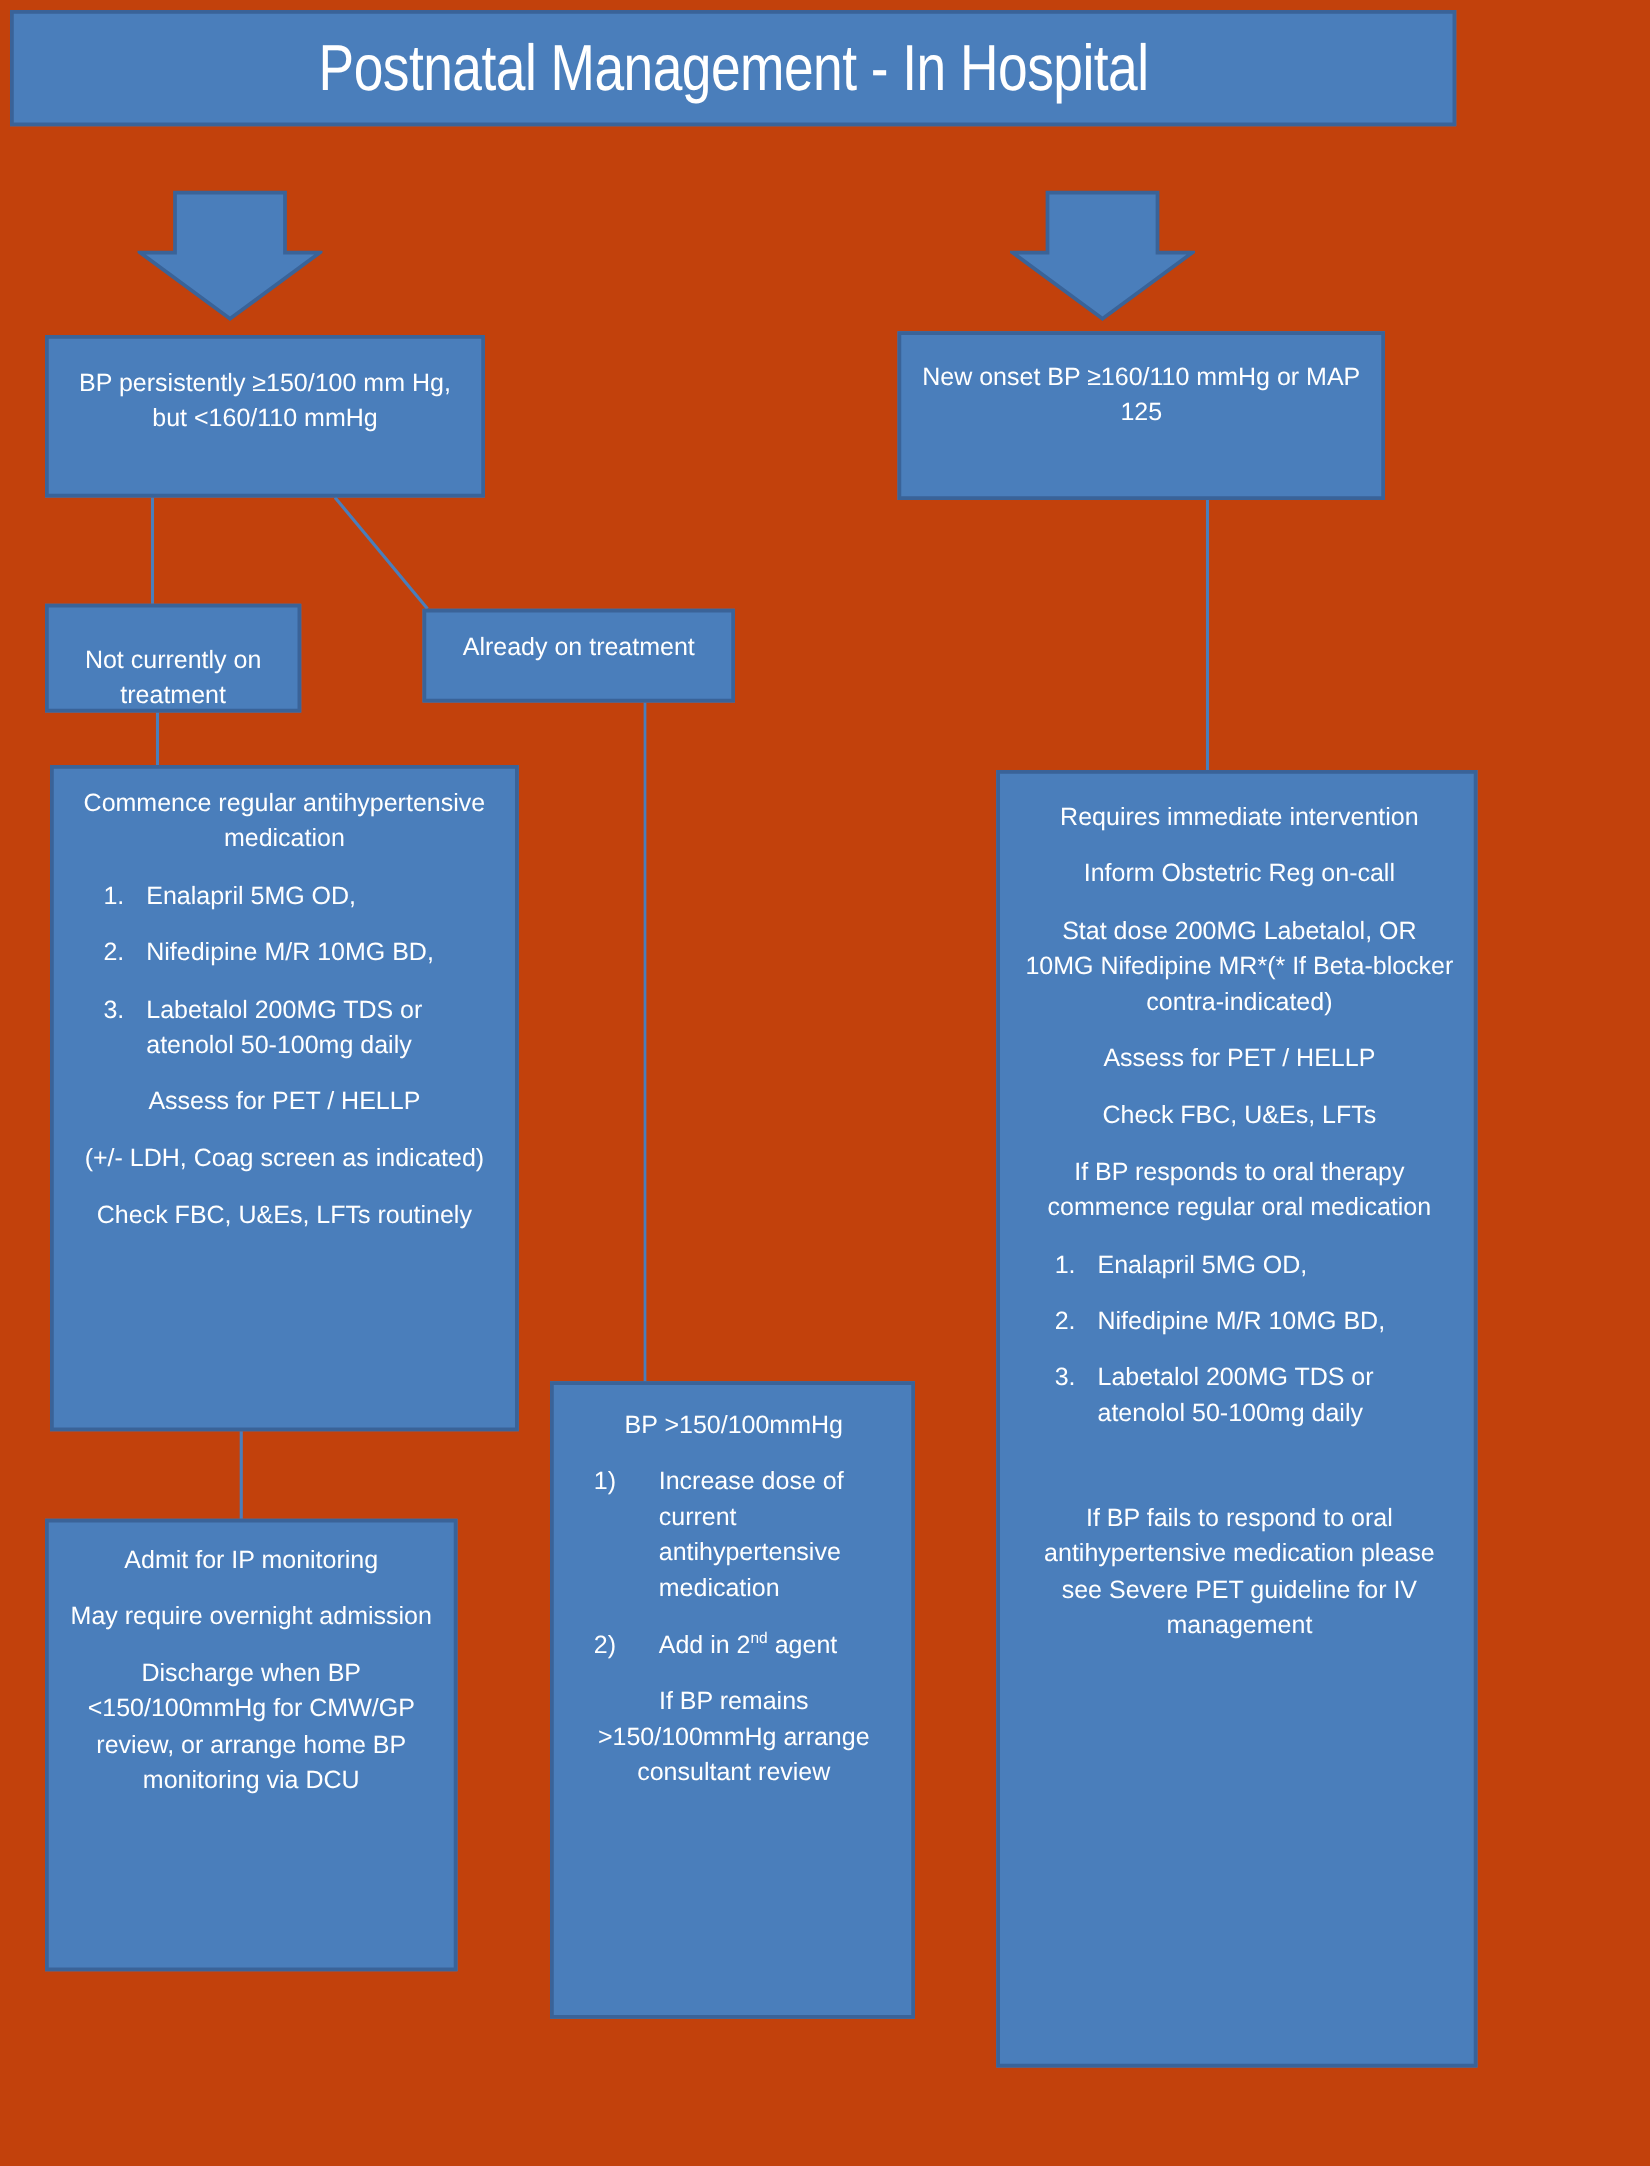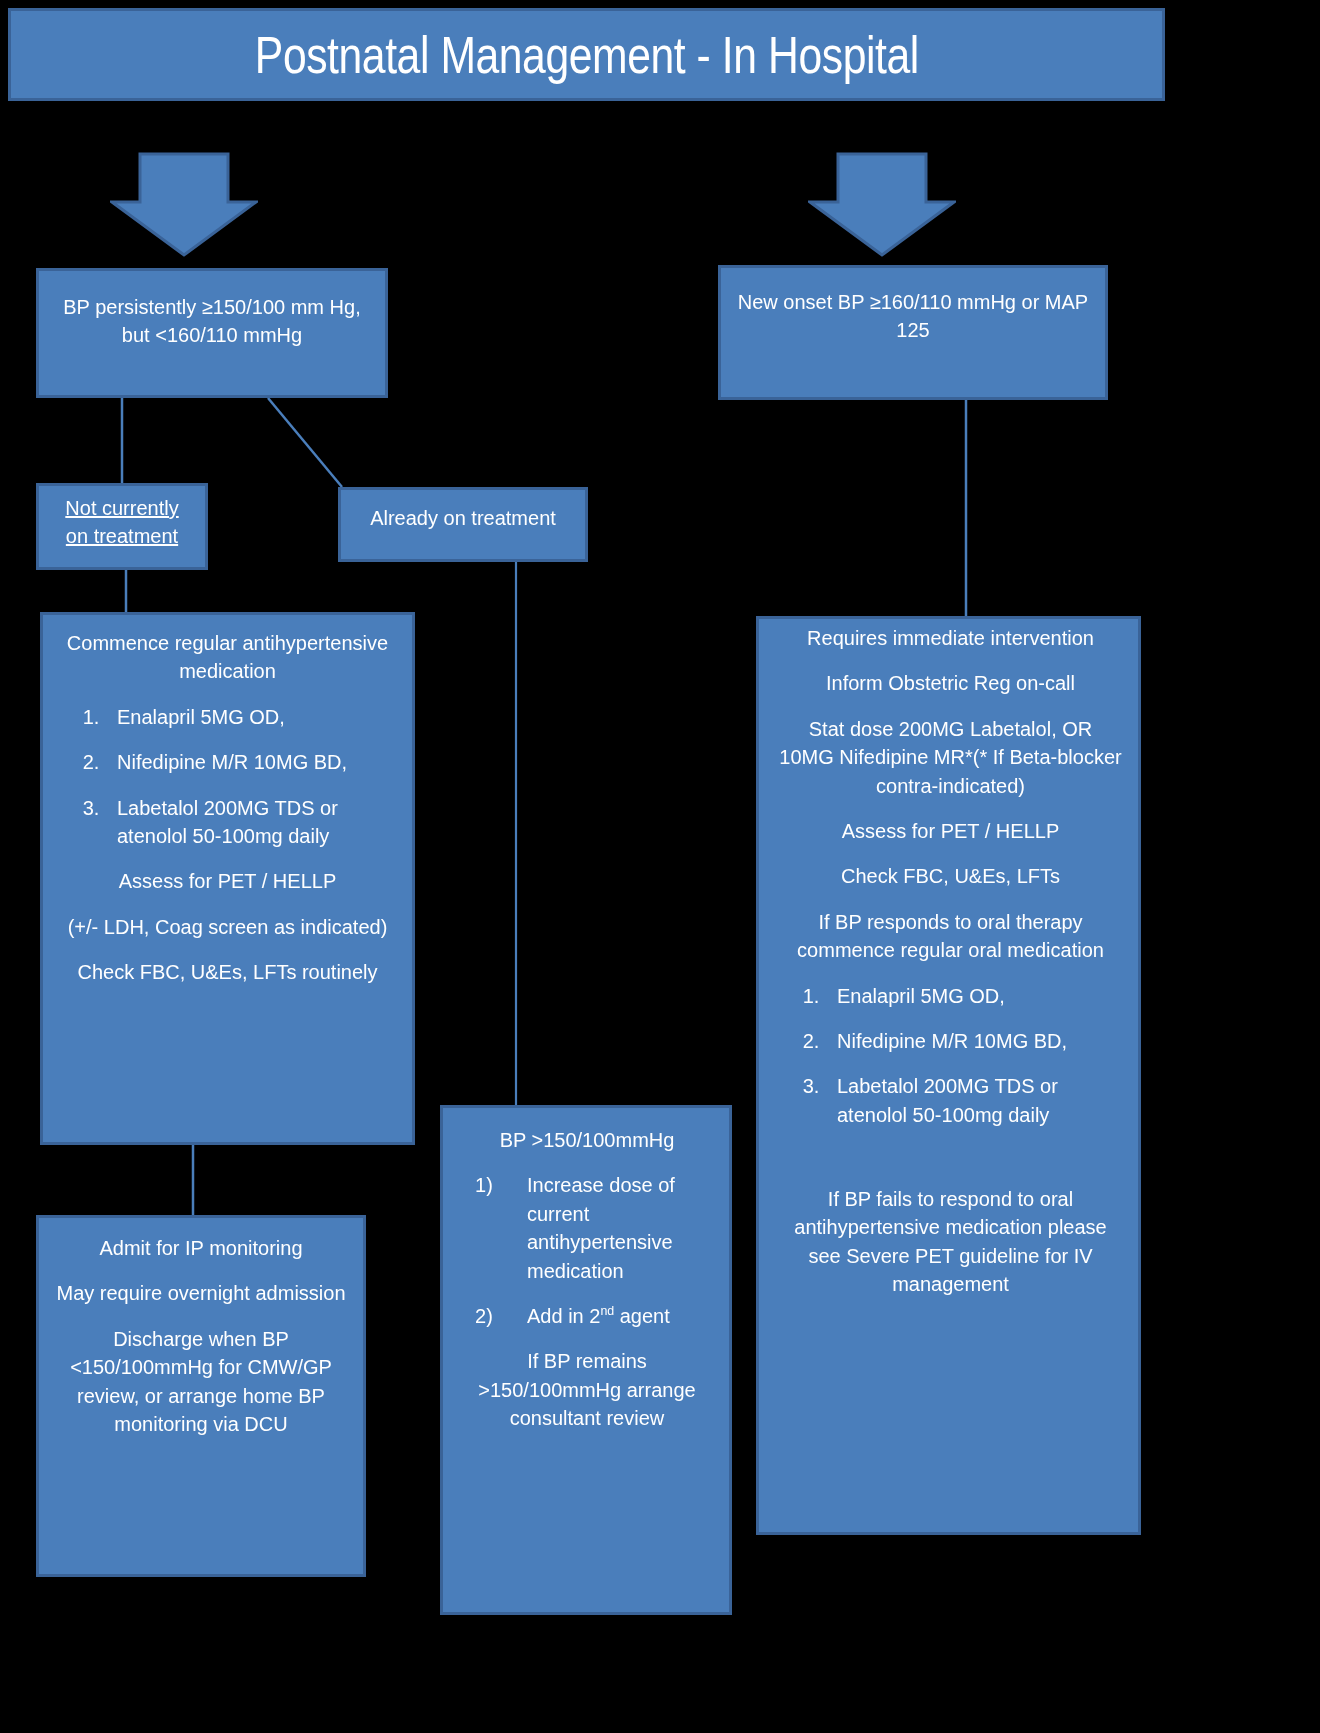--- a/index.html
+++ b/index.html
@@ -8,21 +8,21 @@
     padding: 0;
     background: #ffffff;
   }
   body {
     font-family: "Liberation Sans", sans-serif;
   }
   #canvas {
     position: relative;
     width: 1320px;
     height: 1733px;
-    background: #000000;
+    background: #c2410c;
     overflow: hidden;
   }
   
   .title-banner {
     position: absolute;
     left: 8px;
     top: 8px;
     width: 1157px;
     height: 93px;
     background: #4a7ebb;
@@ -139,21 +139,21 @@
   </svg>
 
   <div class="node" style="left:36px; top:268px; width:352px; height:130px; padding-top:22px;">
     <p>BP persistently ≥150/100 mm Hg, but &lt;160/110 mmHg</p>
   </div>
 
   <div class="node" style="left:718px; top:265px; width:390px; height:135px; padding-top:20px;">
     <p>New onset BP ≥160/110 mmHg or MAP 125</p>
   </div>
 
-  <div class="node" style="left:36px; top:483px; width:172px; height:87px; padding-top:8px;text-decoration:underline;">
+  <div class="node" style="left:36px; top:483px; width:205px; height:87px; padding-top:28px;">
     <p>Not currently on treatment</p>
   </div>
 
   <div class="node" style="left:338px; top:487px; width:250px; height:75px; padding-top:14px;">
     <p>Already on treatment</p>
   </div>
 
   <div class="node" style="left:40px; top:612px; width:375px; height:533px; ">
     <p>Commence regular antihypertensive medication</p>
     <ol>
@@ -174,21 +174,21 @@
 
   <div class="node behind-line" style="left:440px; top:1105px; width:292px; height:510px; padding-top:18px; padding-left:18px;">
     <p>BP &gt;150/100mmHg</p>
     <ol class="paren">
       <li>Increase dose of current antihypertensive medication</li>
       <li>Add in 2<sup>nd</sup> agent</li>
     </ol>
     <p>If BP remains &gt;150/100mmHg arrange consultant review</p>
   </div>
 
-  <div class="node" style="left:756px; top:616px; width:385px; height:919px; padding-top:5px; padding-left:20px;">
+  <div class="node" style="left:797px; top:616px; width:385px; height:1038px; padding-top:21px; padding-left:20px;">
     <p>Requires immediate intervention</p>
     <p>Inform Obstetric Reg on-call</p>
     <p>Stat dose 200MG Labetalol, OR 10MG Nifedipine MR*(* If Beta-blocker contra-indicated)</p>
     <p>Assess for PET / HELLP</p>
     <p>Check FBC, U&amp;Es, LFTs</p>
     <p>If BP responds to oral therapy commence regular oral medication</p>
     <ol>
       <li>Enalapril 5MG OD,</li>
       <li>Nifedipine M/R 10MG BD,</li>
       <li>Labetalol 200MG TDS or atenolol 50-100mg daily</li>

